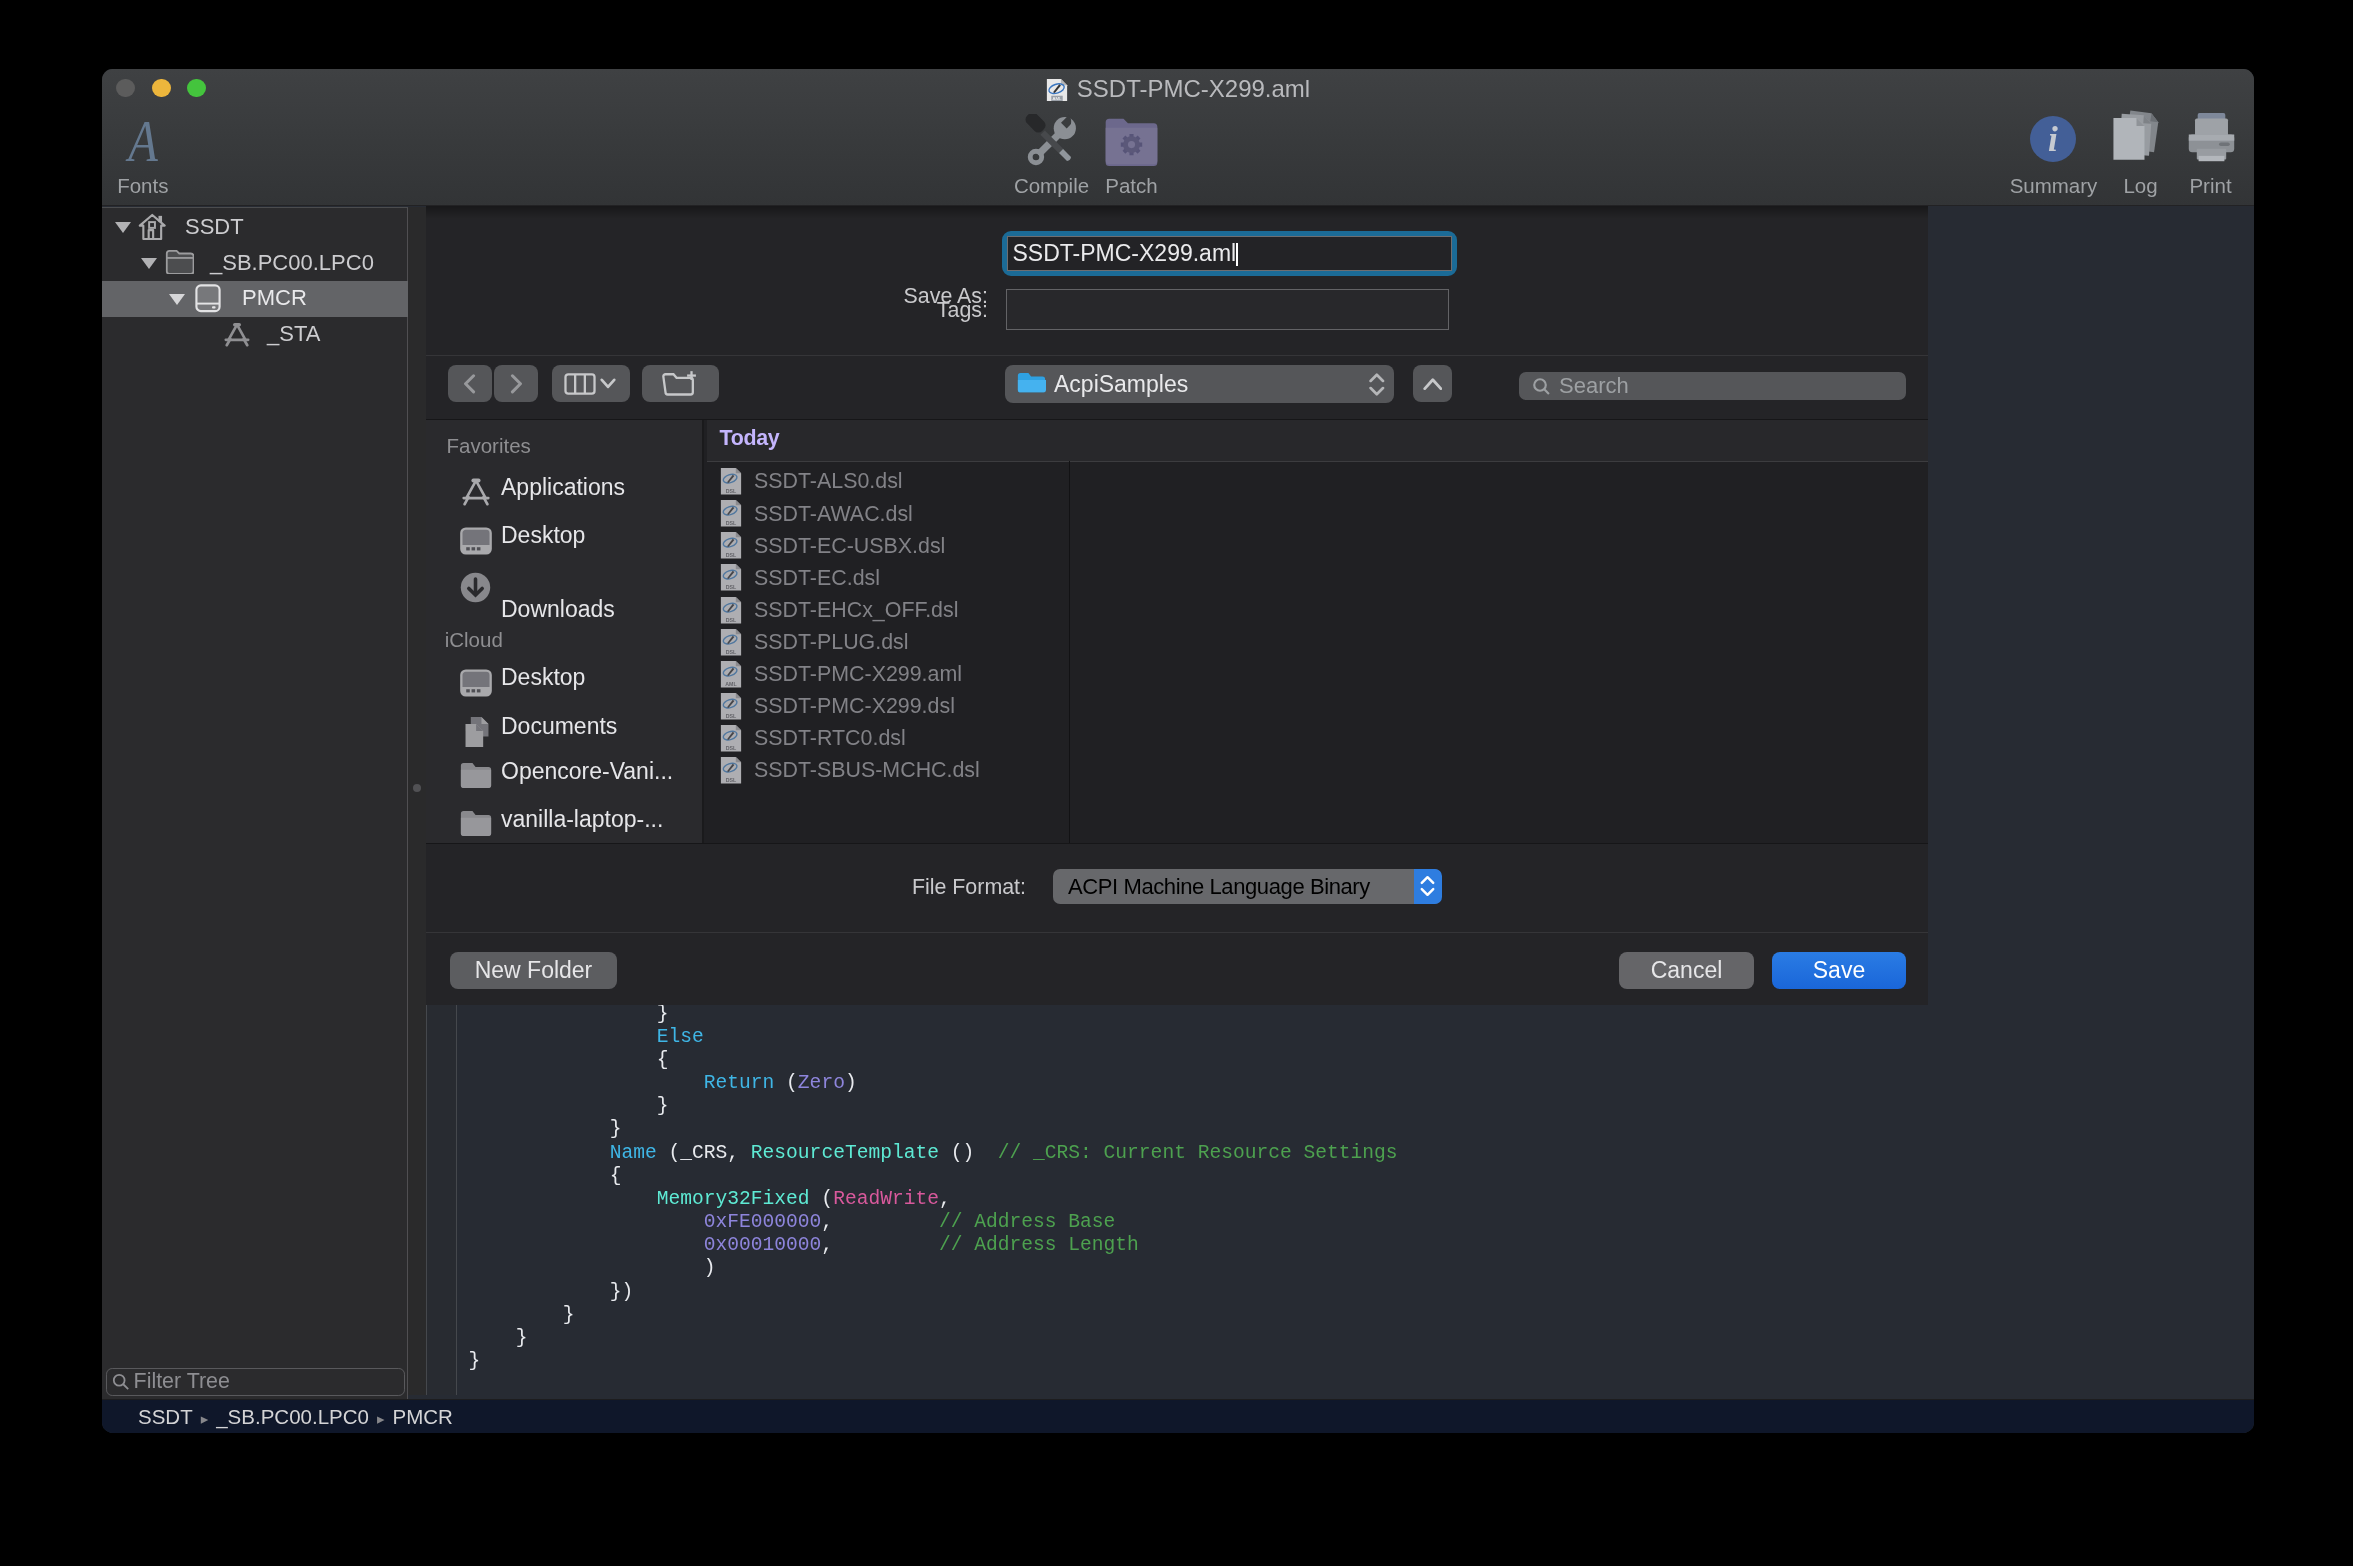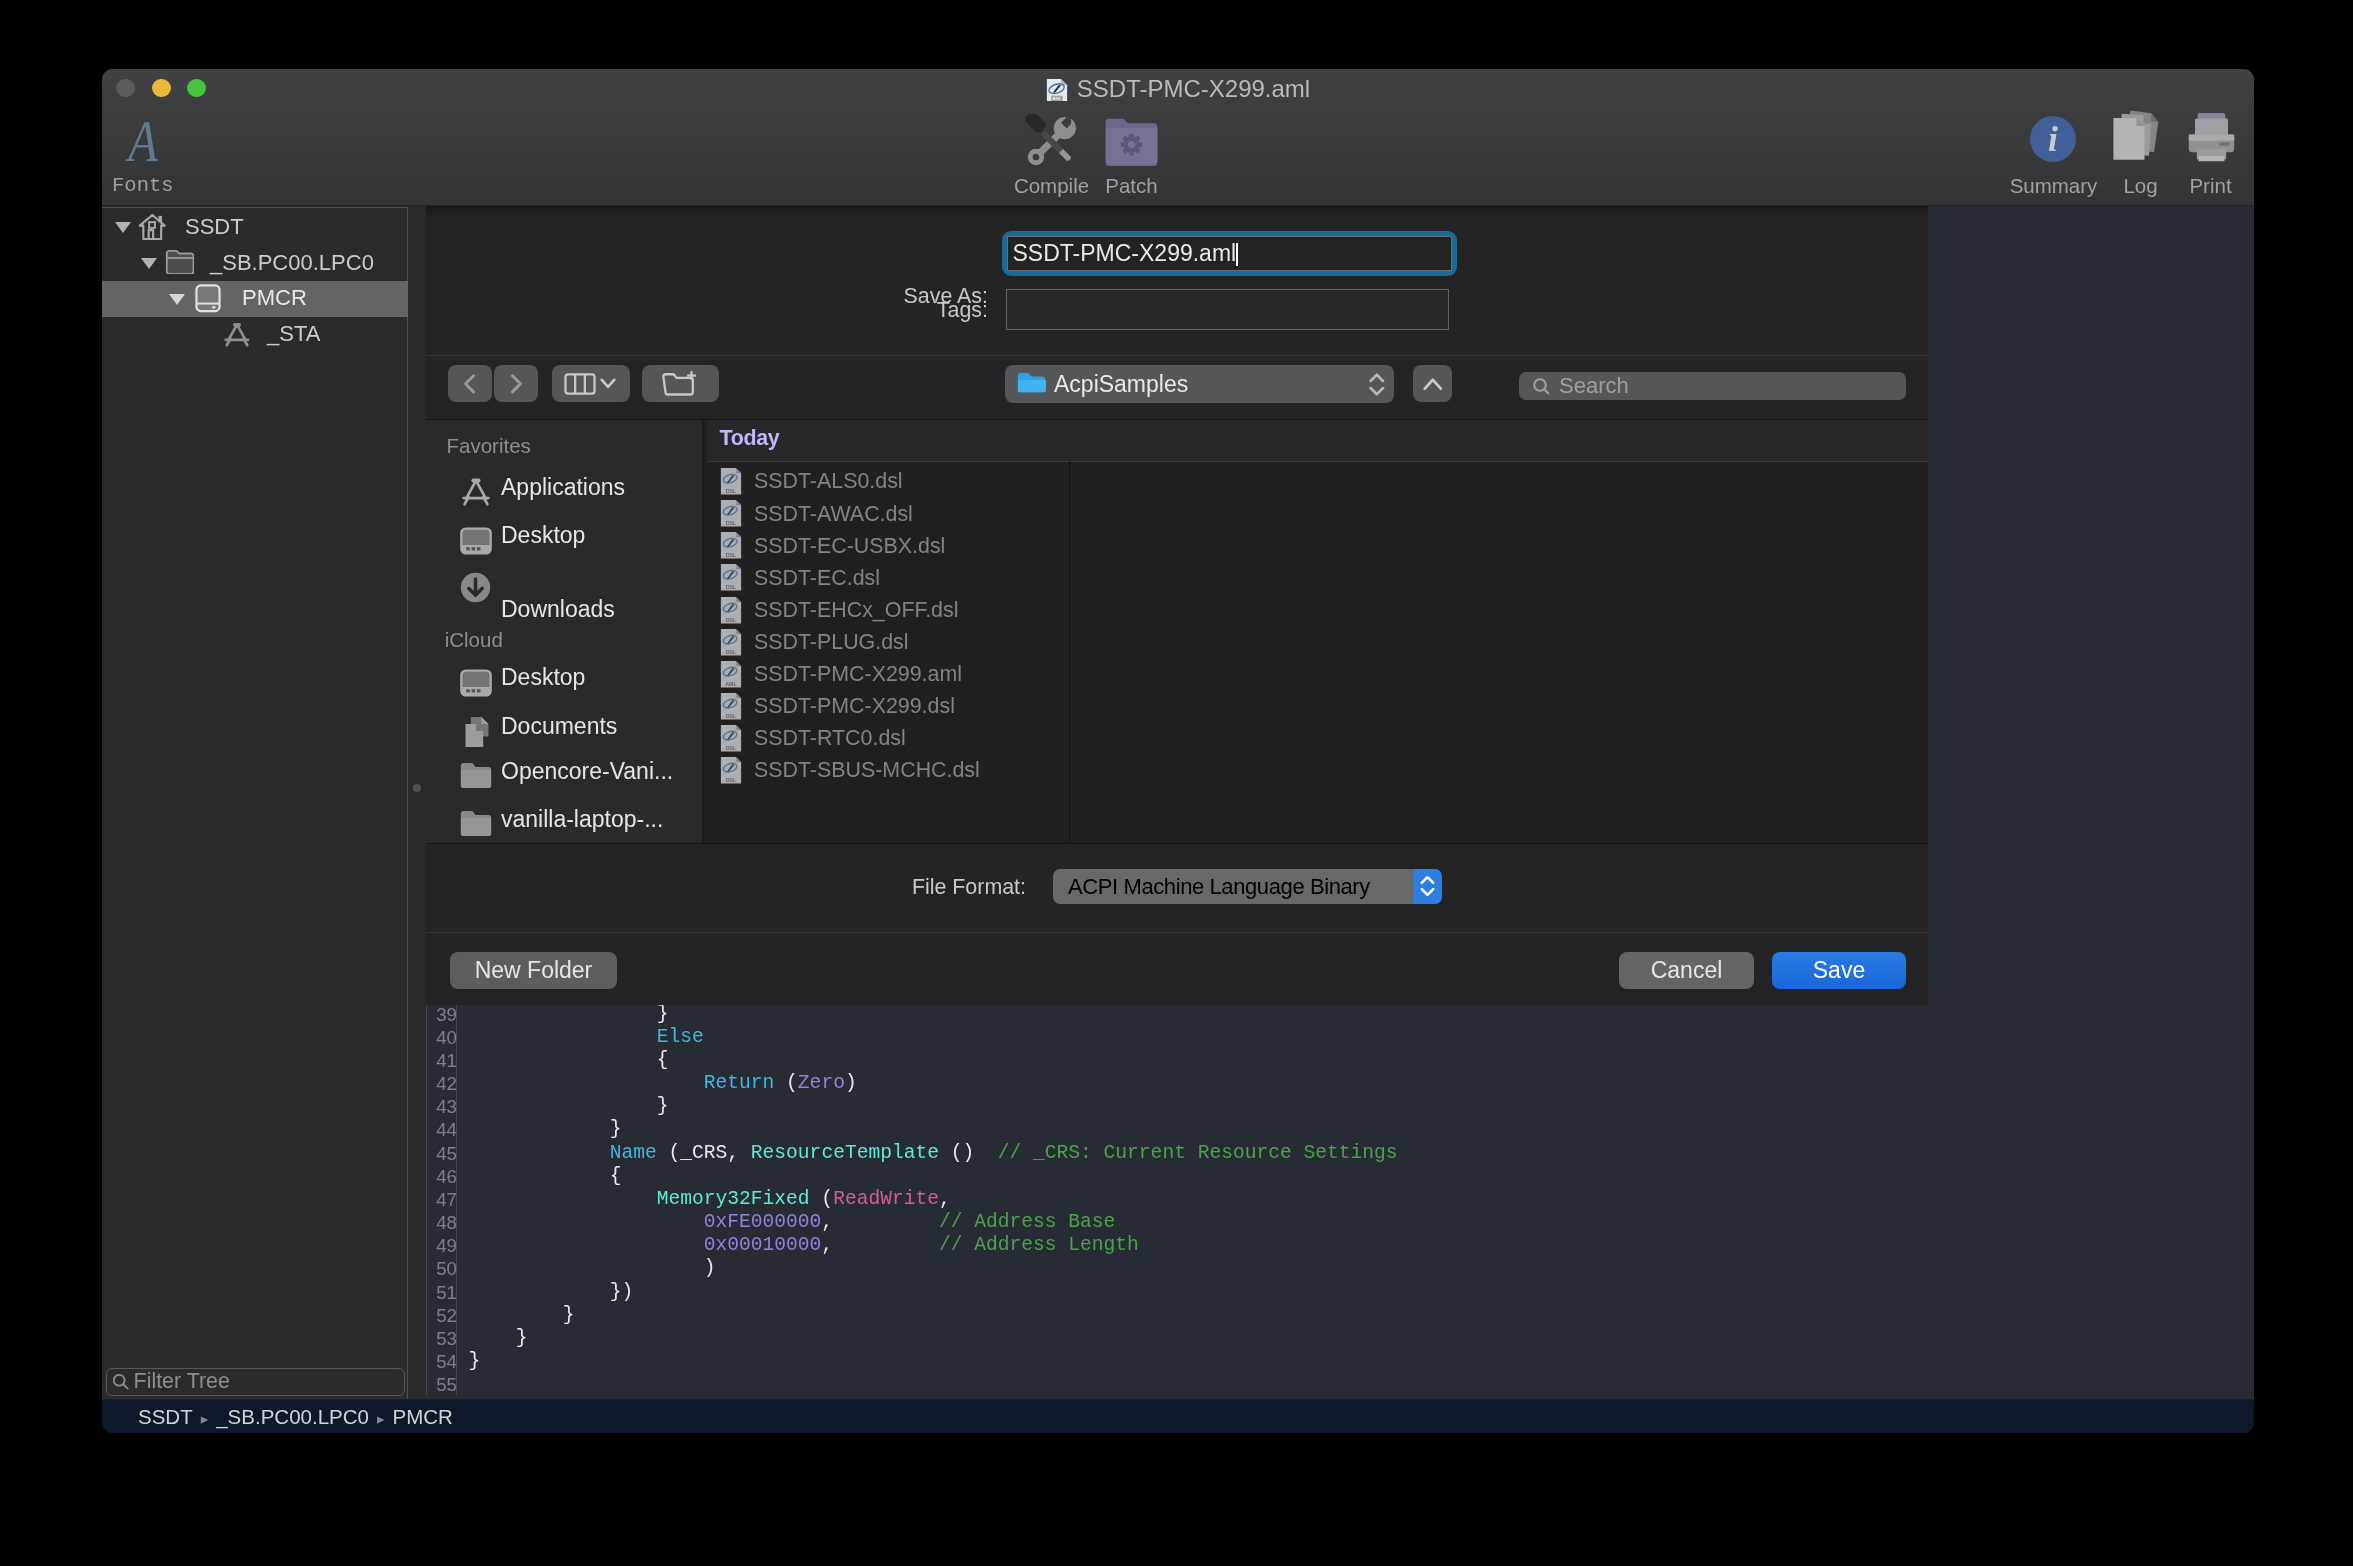--- a/index.html
+++ b/index.html
@@ -51,21 +51,21 @@
     <div id="title"><svg style="vertical-align:-5.3px;font-size:27px" width="22" height="24" viewBox="0 0 25 27">
           <path d="M1 1 h16 l7 7 v18 h-23 z" fill="#e8e8e8"></path>
           <path d="M17 1 l7 7 h-7 z" fill="#b5b5b5"></path>
           <ellipse cx="12" cy="12" rx="9" ry="5" fill="none" stroke="#3a76c0" stroke-width="1.6" transform="rotate(-18 12 12)"></ellipse>
           <path d="M8 16 L15 7 l2 1.5 L10 17 z" fill="#333"></path>
           <rect x="6" y="20" width="13" height="6" fill="#9aa0a8"></rect>
           <text x="12.5" y="25" font-size="5" fill="#fff" text-anchor="middle" font-family="Liberation Sans">AML</text>
         </svg><span style="margin-left:9px">SSDT-PMC-X299.aml</span></div>
 
     <div class="abs" style="left:16px;top:46px;width:50px;height:53px;font-family:'Liberation Serif',serif;font-style:italic;font-size:59px;color:#64788f;text-align:center;line-height:52px;transform:scaleX(0.82);">A</div>
-    <div class="tblabel" style="left:5.3px;top:105px;width:71px;font-family:Liberation Mono, monospace;">Fonts</div>
+    <div class="tblabel" style="left:5.3px;top:105px;width:71px;">Fonts</div>
 
     <svg class="abs" style="left:922px;top:45px;" width="55" height="55" viewBox="0 0 62 62">
       <defs>
           <clipPath id="wcl">
             <circle cx="46" cy="16" r="12.5"></circle>
           </clipPath>
         </defs>
       <line x1="16" y1="46" x2="42" y2="20" stroke="#8b8f94" stroke-width="8"></line>
       <circle cx="13.5" cy="48.5" r="6.5" fill="none" stroke="#8b8f94" stroke-width="5.5"></circle>
       <circle cx="46" cy="16" r="12.5" fill="#8b8f94"></circle>
@@ -180,39 +180,20 @@
     <div class="cl" style="left:11.6px;top:958px;">            {</div>
     <div class="cl" style="left:11.6px;top:981px;">                <span class="g">Memory32Fixed</span> (<span class="m">ReadWrite</span>,</div>
     <div class="cl" style="left:11.6px;top:1004px;">                    <span class="n">0xFE000000</span>,         <span class="c">// Address Base</span></div>
     <div class="cl" style="left:11.6px;top:1027px;">                    <span class="n">0x00010000</span>,         <span class="c">// Address Length</span></div>
     <div class="cl" style="left:11.6px;top:1050px;">                    )</div>
     <div class="cl" style="left:11.6px;top:1074px;">            })</div>
     <div class="cl" style="left:11.6px;top:1097px;">        }</div>
     <div class="cl" style="left:11.6px;top:1120px;">    }</div>
     <div class="cl" style="left:11.6px;top:1143px;">}</div>
   </div>
-  <div id="lns">
-    <div class="ln" style="top:796px;">39</div>
-    <div class="ln" style="top:819px;">40</div>
-    <div class="ln" style="top:842px;">41</div>
-    <div class="ln" style="top:865px;">42</div>
-    <div class="ln" style="top:888px;">43</div>
-    <div class="ln" style="top:911px;">44</div>
-    <div class="ln" style="top:935px;">45</div>
-    <div class="ln" style="top:958px;">46</div>
-    <div class="ln" style="top:981px;">47</div>
-    <div class="ln" style="top:1004px;">48</div>
-    <div class="ln" style="top:1027px;">49</div>
-    <div class="ln" style="top:1050px;">50</div>
-    <div class="ln" style="top:1074px;">51</div>
-    <div class="ln" style="top:1097px;">52</div>
-    <div class="ln" style="top:1120px;">53</div>
-    <div class="ln" style="top:1143px;">54</div>
-    <div class="ln" style="top:1166px;">55</div>
-  </div>
   <div id="sheet">
     <div class="lbl" style="left:295px;top:30px;width:267px;line-height:36px;margin-top:42px;">Save As:</div>
     <div class="abs" style="left:576px;top:25px;width:455px;height:45px;border:5.3px solid #1b6b97;border-radius:9px;background:#29292c;">
       <div class="abs" style="left:0;top:0;width:445px;height:35px;border:0.9px solid #6e6e71;background:#232326;font-size:23px;color:#eaeaec;line-height:33px;"><span style="padding-left:4.5px;">SSDT-PMC-X299.aml</span><span style="display:inline-block;width:1.8px;height:23px;background:#fff;vertical-align:-4.5px;"></span></div>
     </div>
     <div class="lbl" style="left:295px;top:86px;width:267px;line-height:36px;">Tags:</div>
     <div class="abs" style="left:580px;top:83px;width:443px;height:41px;border:0.9px solid #636366;background:#28282b;"></div>
     <div class="sep" style="top:149px;"></div>
 
     <div class="btn" style="left:22px;top:159px;width:44px;">

